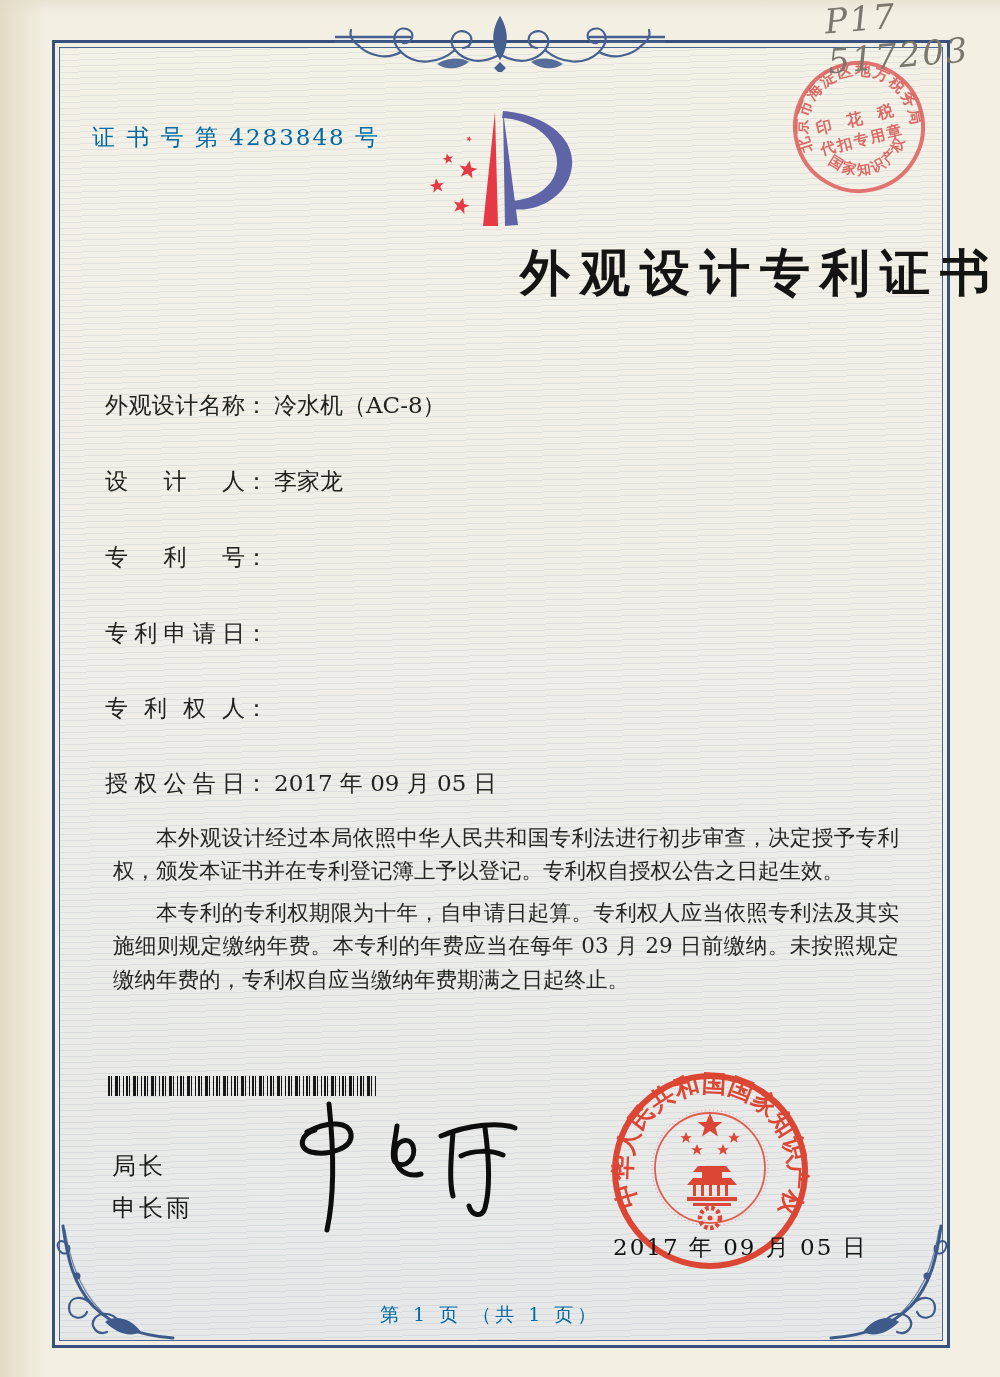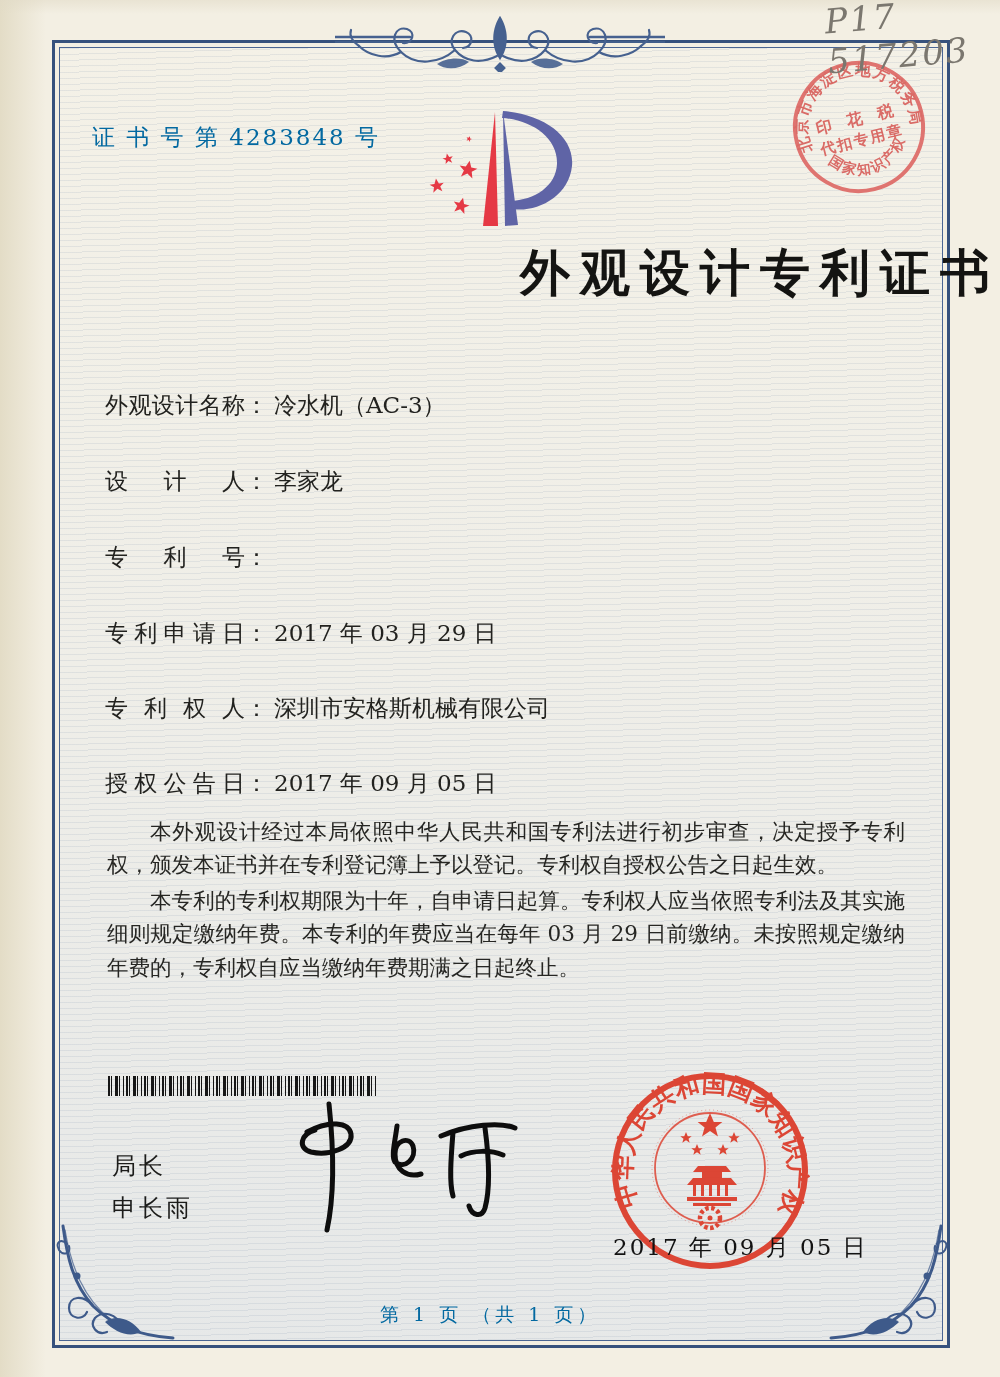--- a/index.html
+++ b/index.html
@@ -29,21 +29,21 @@
   .cert-no{left:92px;top:102px;font-size:23px;letter-spacing:2px;color:#0369a1;margin-top:20px;}
   .title{left:0;top:240px;width:100%;text-align:right;font-size:50px;font-weight:700;
     letter-spacing:10px;color:#141412;}
 
   .f-row{position:absolute;left:105px;display:flex;font-size:23px;color:#22221f;white-space:nowrap;}
   .f-label{display:inline-block;width:140px;text-align:justify;text-align-last:justify;}
   .f-colon{margin-right:6px;}
 
   .paras{position:absolute;left:105px;top:813px;width:802px;font-size:21.5px;
     line-height:33.4px;text-align:justify;color:#262623;}
-  .paras p{margin:2px;text-indent:2em;}
+  .paras p{margin:8px;text-indent:2em;}
 
   .barcode{left:108px;top:1076px;width:268px;height:20px;
     background:repeating-linear-gradient(90deg,
       #161616 0 2px,transparent 2px 3px,
       #161616 3px 4px,transparent 4px 7px,
       #161616 7px 10px,transparent 10px 11px,
       #161616 11px 12px,transparent 12px 15px,
       #161616 15px 16px,transparent 16px 18px);}
 
   .dir-title{left:112px;top:1150px;font-size:24px;letter-spacing:3px;}
@@ -147,40 +147,38 @@
     <text x="83" y="80" text-anchor="middle" font-size="16" fill="#d8605c" letter-spacing="5" font-weight="700">印 花 税</text>
     <text x="83" y="101" text-anchor="middle" font-size="15" fill="#d8605c" letter-spacing="2" font-weight="700">代扣专用章</text>
   </svg>
 </div>
 
 <div class="abs title">外观设计专利证书</div>
 
 <div class="f-row" style="top:390px">
   <span class="f-label">外观设计名称</span>
     <span class="f-colon">：</span>
-    <span class="f-value">冷水机（AC-3）</span>
+    <span class="f-value">冷水机（AC-8）</span>
 </div>
 <div class="f-row" style="top:466px">
   <span class="f-label">设计人</span>
     <span class="f-colon">：</span>
     <span class="f-value">李家龙</span>
 </div>
 <div class="f-row" style="top:542px">
   <span class="f-label">专利号</span>
     <span class="f-colon">：</span>
 </div>
 <div class="f-row" style="top:618px">
   <span class="f-label">专利申请日</span>
     <span class="f-colon">：</span>
-    <span class="f-value">2017 年 03 月 29 日</span>
 </div>
 <div class="f-row" style="top:693px">
   <span class="f-label">专利权人</span>
     <span class="f-colon">：</span>
-    <span class="f-value">深圳市安格斯机械有限公司</span>
 </div>
 <div class="f-row" style="top:768px">
   <span class="f-label">授权公告日</span>
     <span class="f-colon">：</span>
     <span class="f-value">2017 年 09 月 05 日</span>
 </div>
 
 <div class="paras">
   <p>本外观设计经过本局依照中华人民共和国专利法进行初步审查，决定授予专利权，颁发本证书并在专利登记簿上予以登记。专利权自授权公告之日起生效。</p>
   <p>本专利的专利权期限为十年，自申请日起算。专利权人应当依照专利法及其实施细则规定缴纳年费。本专利的年费应当在每年 03 月 29 日前缴纳。未按照规定缴纳年费的，专利权自应当缴纳年费期满之日起终止。</p>

